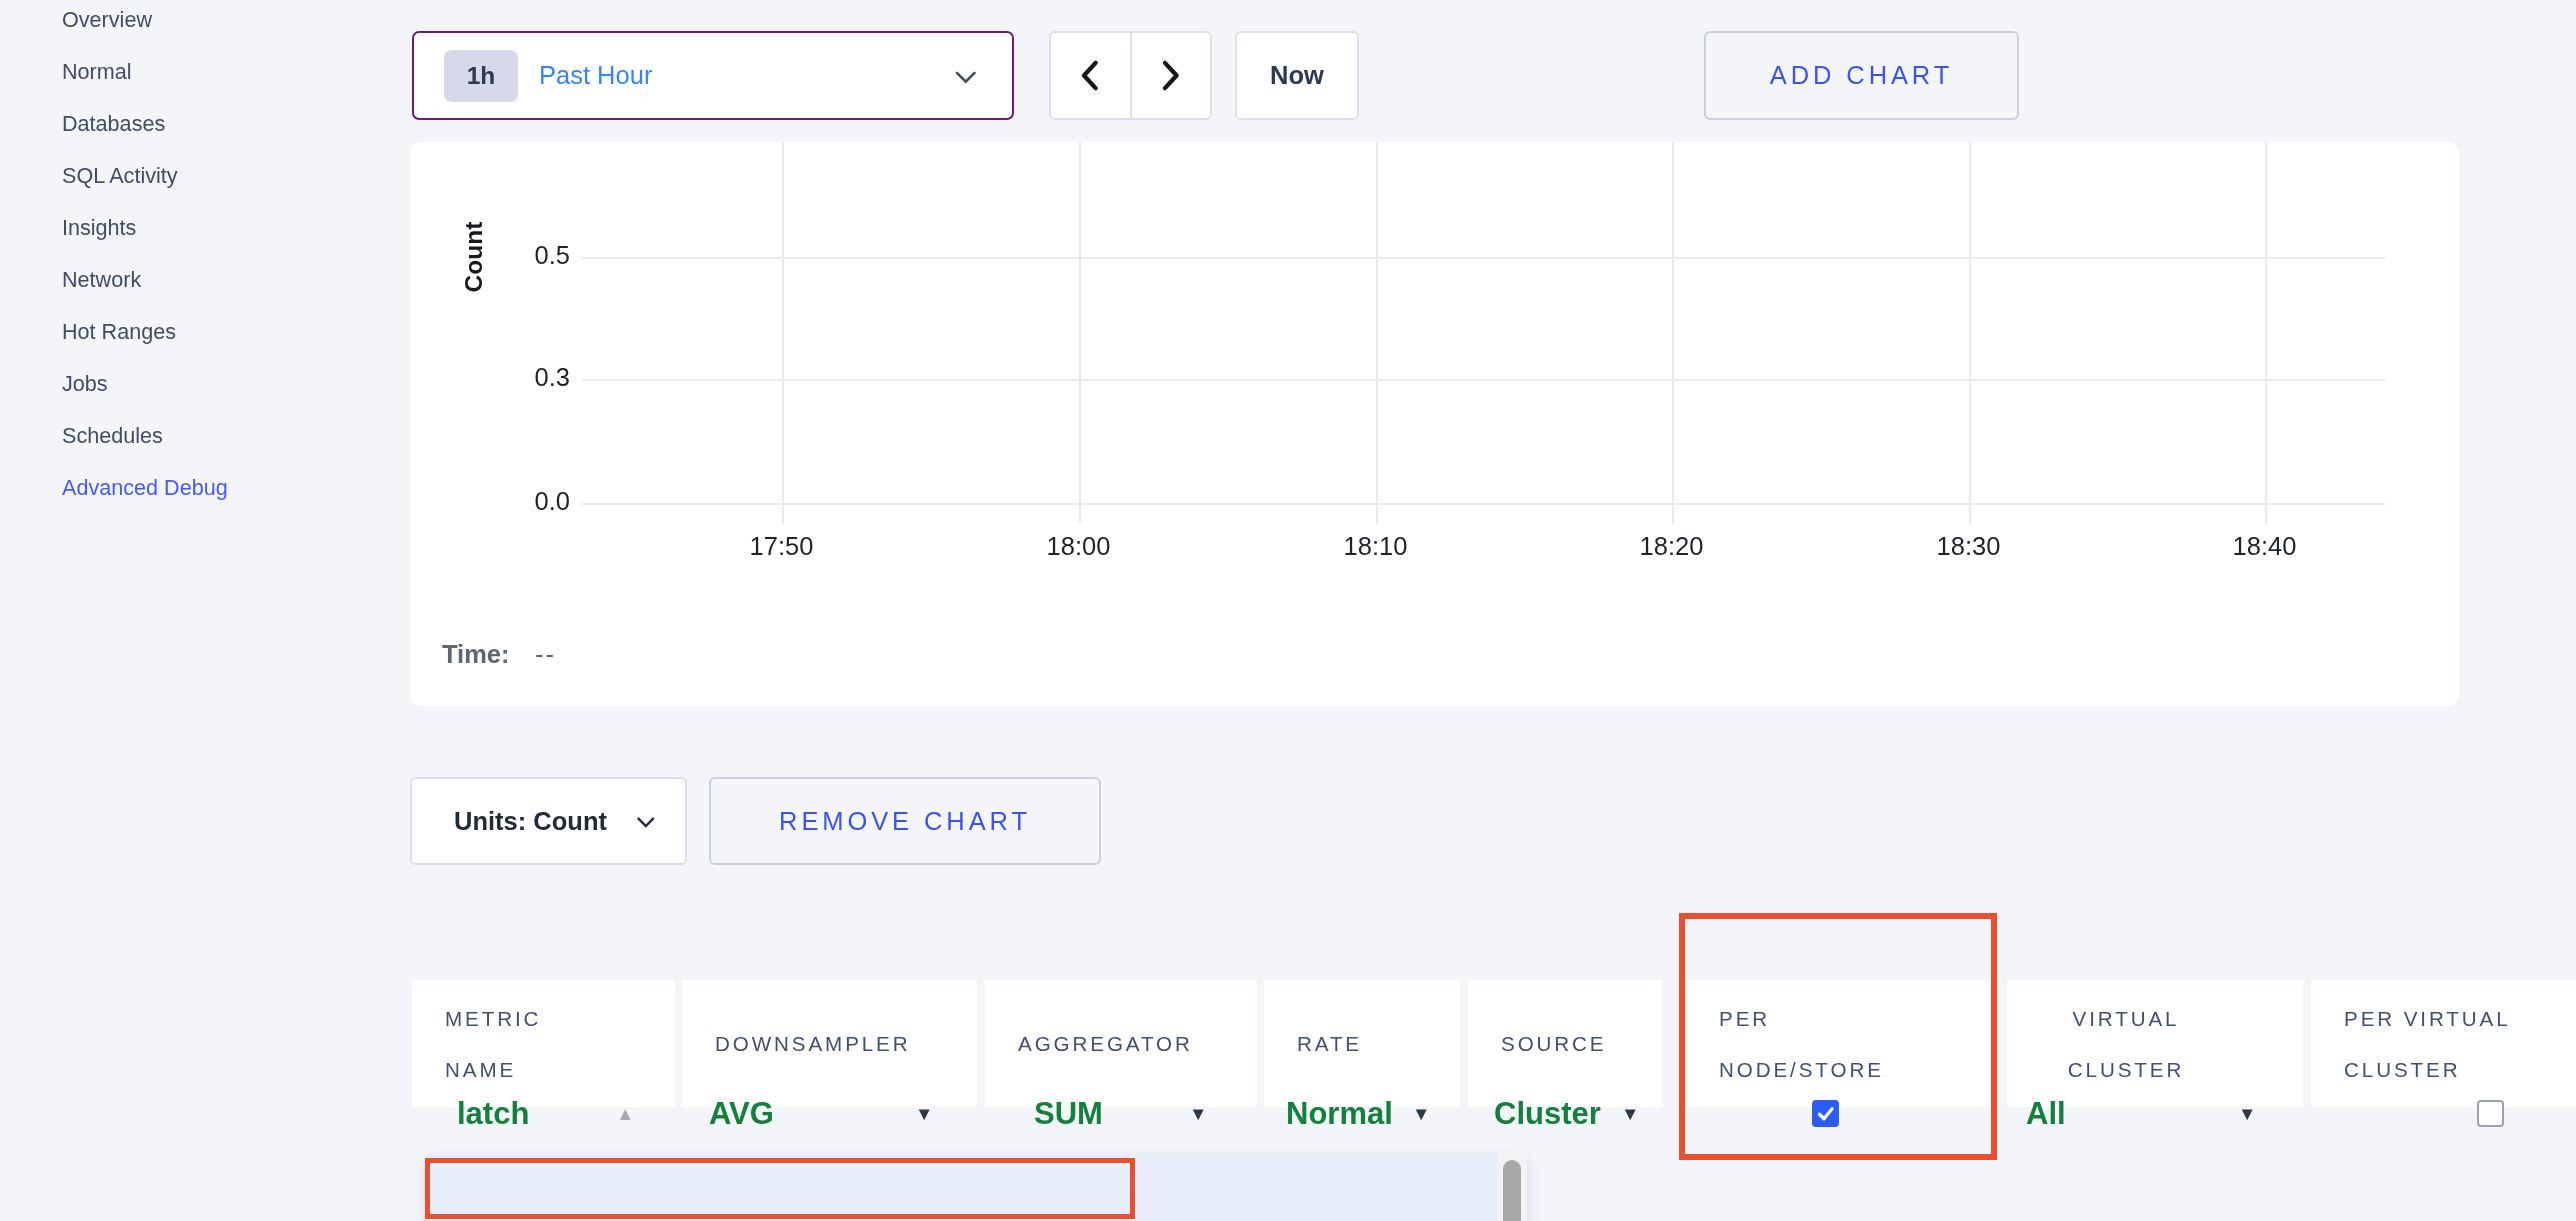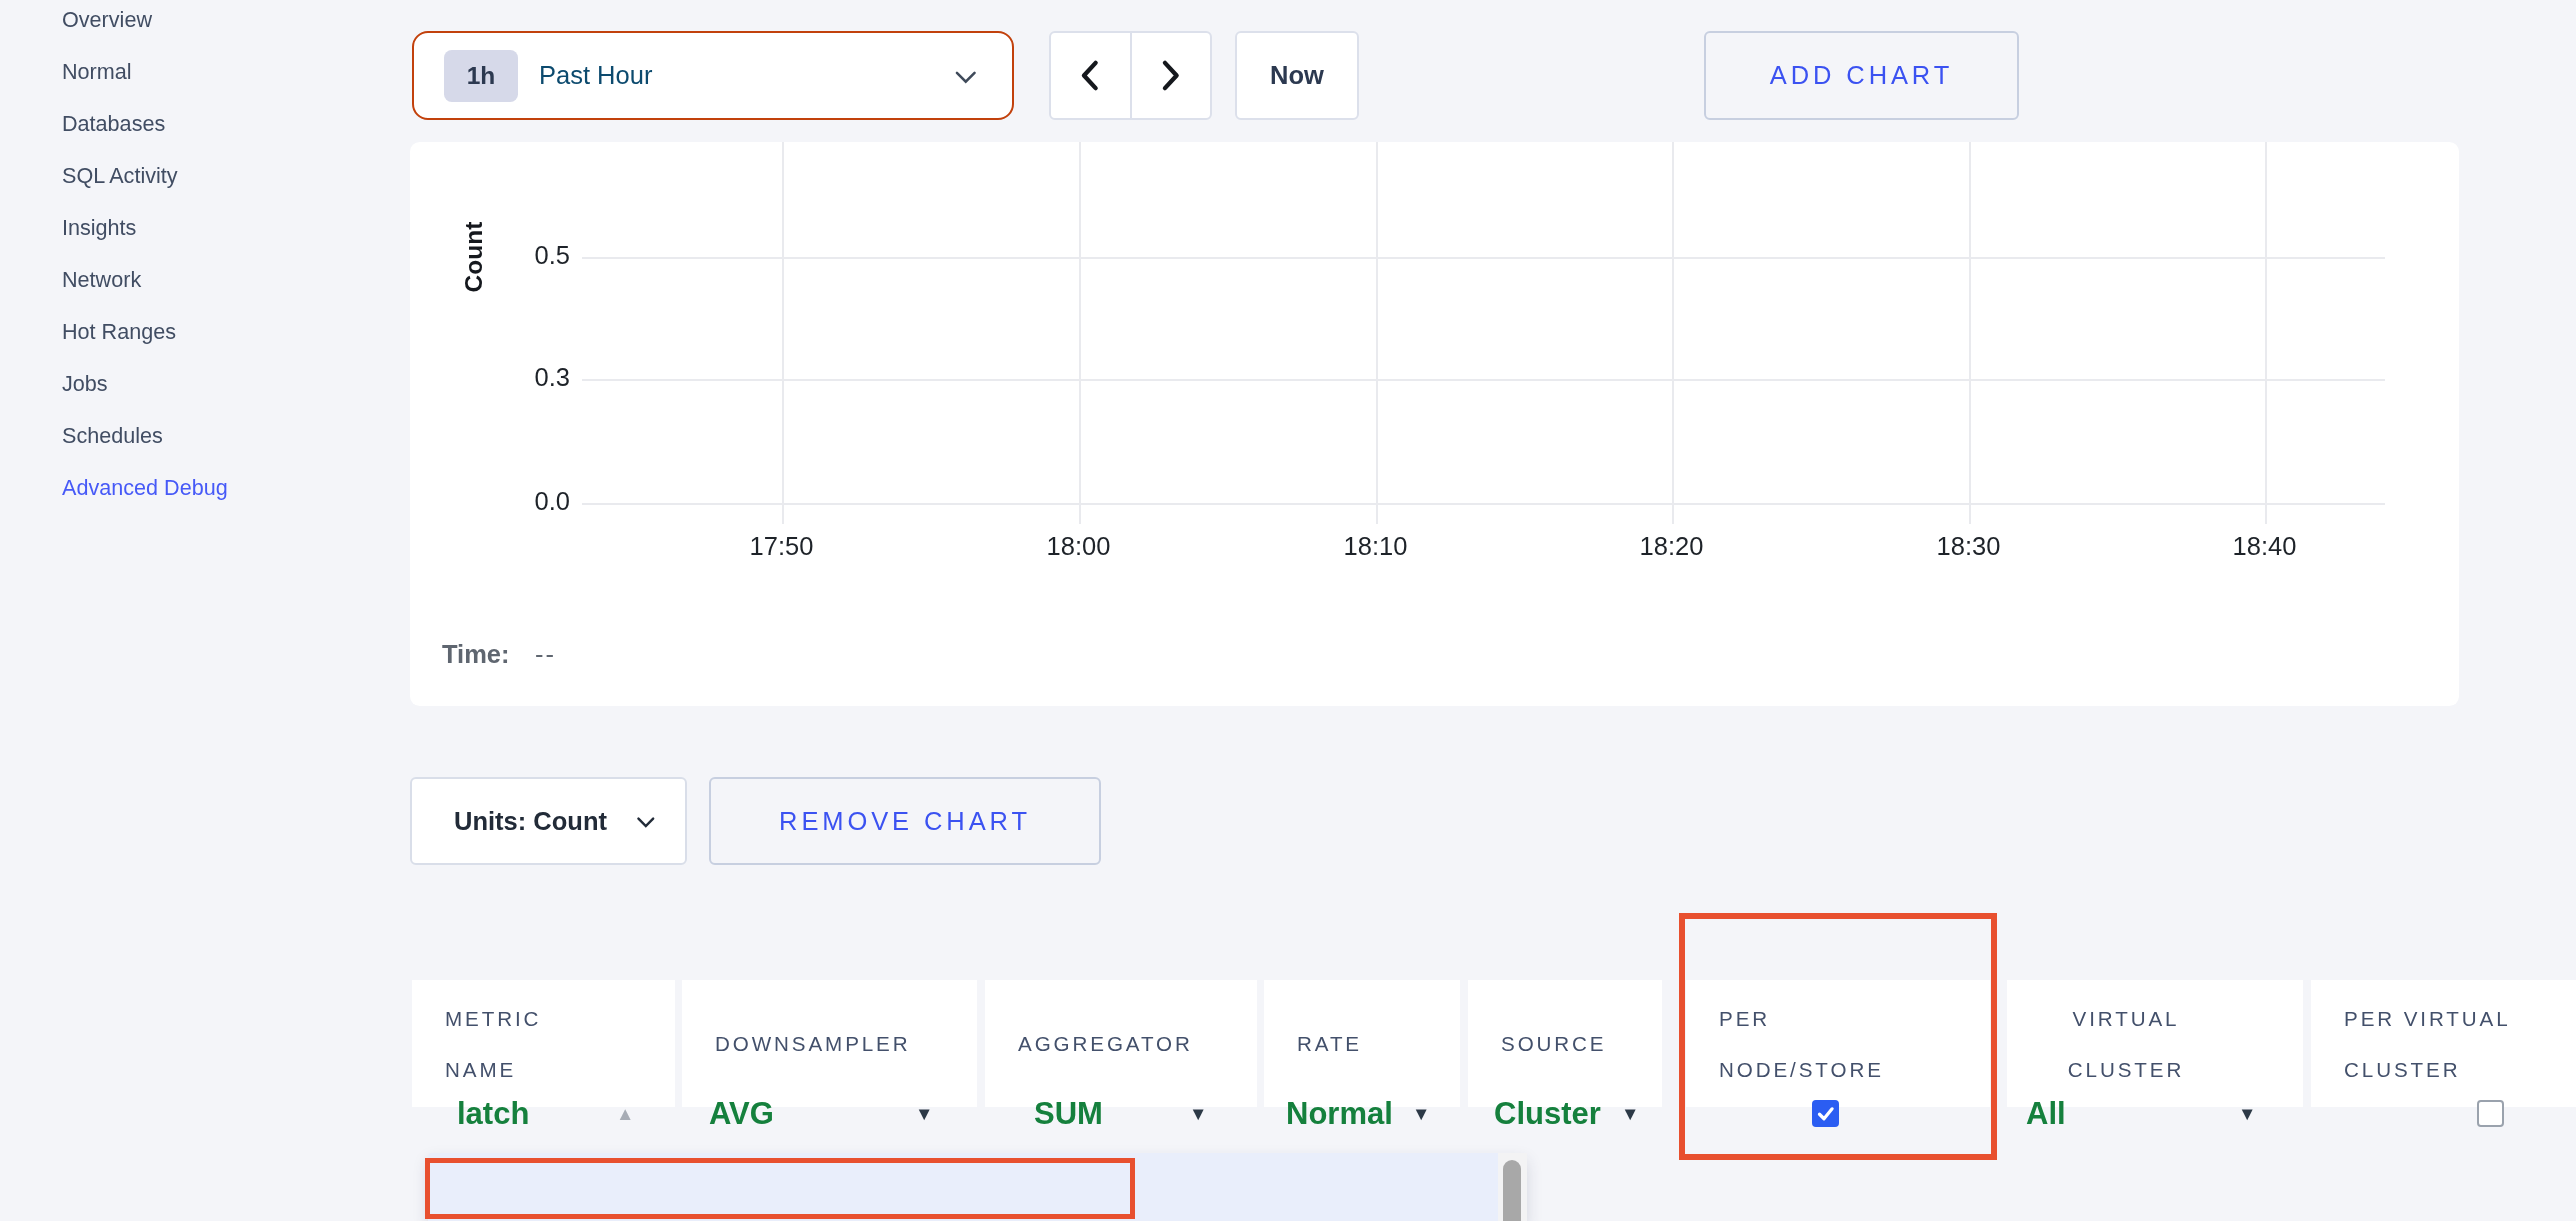--- a/index.html
+++ b/index.html
@@ -10,23 +10,23 @@
     font-family:"Liberation Sans",sans-serif;
     overflow:hidden;
     color:#232d3b;
   }
   
   .sidebar{position:absolute;left:0;top:0;width:410px;height:1221px;}
   .sidebar ul{list-style:none;margin:0;padding:0;position:absolute;left:62px;top:-5.9px;}
   .sidebar li{height:52px;display:flex;align-items:center;font-size:21.6px;color:#414d63;cursor:pointer;white-space:nowrap;}
   .sidebar li.active{color:#4659f7;}
   
-  .time-selector{position:absolute;left:412px;top:31px;width:602px;height:89px;background:#fff;border:2px solid #c2410c;border-radius:16px;box-sizing:border-box;cursor:pointer;padding-left:36px;}
+  .time-selector{position:absolute;left:412px;top:31px;width:602px;height:89px;background:#fff;border:2px solid #701a75;border-radius:7px;box-sizing:border-box;cursor:pointer;padding-left:36px;}
   .range-badge{position:absolute;left:30px;top:16.7px;width:74px;height:52px;background:#d6d9e9;border-radius:7.8px;display:flex;align-items:center;justify-content:center;font-size:24.5px;font-weight:bold;color:#2c3950;}
-  .range-label{position:absolute;left:125px;top:0;height:85px;display:flex;align-items:center;font-size:25.5px;color:#0c4a6e;}
+  .range-label{position:absolute;left:125px;top:0;height:85px;display:flex;align-items:center;font-size:25.5px;color:#3b82f6;}
   .chev-down{position:absolute;right:35px;top:37px;}
   .nav-group{position:absolute;left:1049px;top:31px;width:163px;height:89px;background:#fff;border:2px solid #dce0eb;border-radius:5.9px;box-sizing:border-box;display:flex;}
   .nav-half{flex:1;display:flex;align-items:center;justify-content:center;cursor:pointer;}
   .nav-half:first-child{border-right:2px solid #dce0eb;}
   .now-btn{position:absolute;left:1235px;top:31px;width:124px;height:89px;background:#fff;border:2px solid #dce0eb;border-radius:5.9px;box-sizing:border-box;display:flex;align-items:center;justify-content:center;font-size:25.5px;font-weight:bold;color:#2c3950;cursor:pointer;}
   .add-chart-btn{position:absolute;left:1704px;top:31px;width:315px;height:89px;border:2px solid #c7cfe0;border-radius:5.9px;box-sizing:border-box;display:flex;align-items:center;justify-content:center;font-size:25.5px;letter-spacing:3.9px;color:#3b52f1;cursor:pointer;background:transparent;}
   
   .chart-card{position:absolute;left:410px;top:142px;width:2049px;height:564px;background:#fff;border-radius:9.8px;}
   .vline{position:absolute;top:0;width:2px;height:382px;background:#e9eaee;}
   .hline{position:absolute;left:172px;width:1803px;height:2px;background:#e9eaee;}

